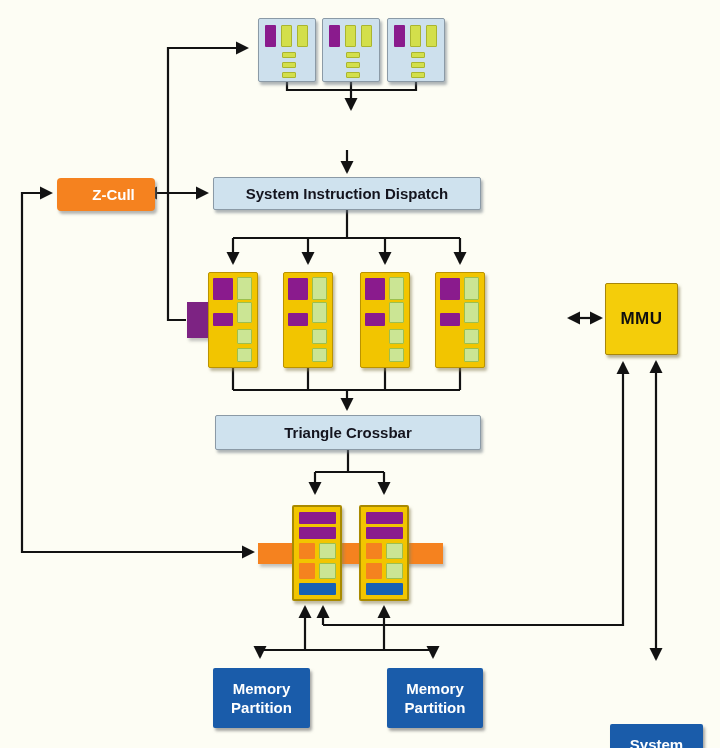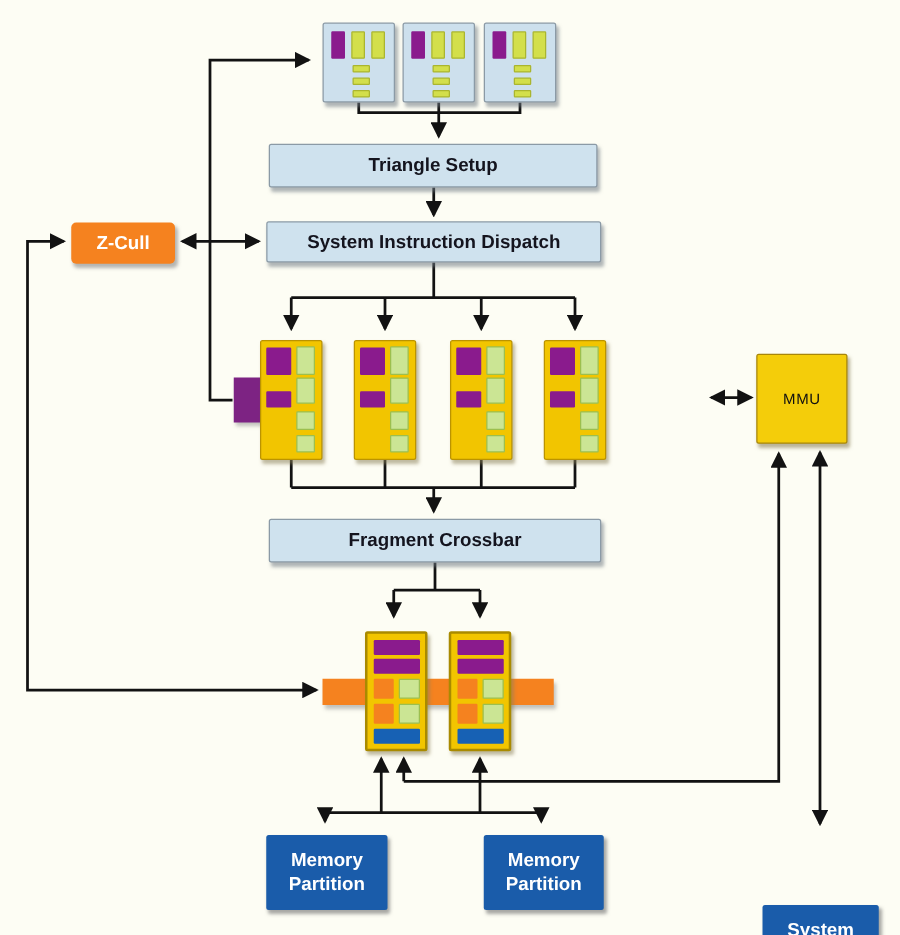--- a/index.html
+++ b/index.html
@@ -42,27 +42,27 @@
   .rbox{
     position:absolute;z-index:3;width:50px;height:96px;background:#f2c500;
     border:2px solid #a98a00;border-radius:2px;box-sizing:border-box;
     box-shadow:2px 3px 3px rgba(140,130,90,.55);
   }
   
   .zcull{
     position:absolute;z-index:3;background:#f5821f;border-radius:4px;
     box-shadow:2px 3px 3px rgba(120,120,120,.55);
     display:flex;align-items:center;justify-content:center;
-    color:#fff;font-weight:bold;font-size:15px;
+    color:#fff;font-weight:bold;font-size:15px;padding-left:15px;
   }
   .mmu{
     position:absolute;z-index:3;background:#f4cd0a;border:1px solid #a8860a;border-radius:2px;
     box-shadow:2px 3px 3px rgba(140,130,90,.6);box-sizing:border-box;
     display:flex;align-items:center;justify-content:center;
-    color:#101010;font-weight:normal;font-size:12px;letter-spacing:.5px;
+    color:#101010;font-weight:bold;font-size:17px;letter-spacing:.5px;
   }
   .bluebox{
     position:absolute;z-index:3;background:#1a5caa;border-radius:2px;
     box-shadow:2px 3px 3px rgba(110,110,110,.6);
     display:flex;align-items:center;justify-content:center;text-align:center;
     color:#fff;font-weight:bold;font-size:15px;line-height:19px;white-space:pre-line;
   }
   
   .sub{position:absolute;border-radius:1px;}
   .sub.purple{background:#8a1b8d;}
@@ -141,23 +141,20 @@
   </div>
   <div class="vbox" style="left:387px;top:18px;">
     <div class="sub purple" style="left:6px;top:6px;width:11px;height:22px;"></div>
     <div class="sub ygreen" style="left:22px;top:6px;width:11px;height:22px;"></div>
     <div class="sub ygreen" style="left:38px;top:6px;width:11px;height:22px;"></div>
     <div class="sub ygreen" style="left:23px;top:33px;width:14px;height:6px;"></div>
     <div class="sub ygreen" style="left:23px;top:43px;width:14px;height:6px;"></div>
     <div class="sub ygreen" style="left:23px;top:53px;width:14px;height:6px;"></div>
   </div>
 
-  <div class="hnode" style="left:215px;top:115px;width:263px;height:35px;">
-    <span>Triangle Setup</span>
-  </div>
   <div class="hnode" style="left:213px;top:177px;width:268px;height:33px;">
     <span>System Instruction Dispatch</span>
   </div>
   <div class="zcull" style="left:57px;top:178px;width:83px;height:33px;">
     <span>Z-Cull</span>
   </div>
 
   <div class="fbox" style="left:208px;top:272px;">
     <div class="sub purple" style="left:4px;top:5px;width:20px;height:22px;"></div>
     <div class="sub purple" style="left:4px;top:40px;width:20px;height:13px;"></div>
@@ -198,21 +195,21 @@
   <svg class="abs" style="left:560px;top:306px;z-index:3;" width="50" height="24" xmlns="http://www.w3.org/2000/svg">
     <defs>
       <marker id="ah2" viewBox="0 0 10 10" refX="8.5" refY="5" markerWidth="6" markerHeight="6" orient="auto-start-reverse">
         <path d="M0,0 L10,5 L0,10 z" fill="#121212"></path>
       </marker>
     </defs>
     <path d="M9,12 H41" stroke="#121212" stroke-width="2.2" fill="none" marker-start="url(#ah2)" marker-end="url(#ah2)"></path>
   </svg>
 
   <div class="hnode" style="left:215px;top:415px;width:266px;height:35px;">
-    <span>Fragment Crossbar</span>
+    <span>Triangle Crossbar</span>
   </div>
 
   <div class="rbox" style="left:292px;top:505px;">
     <div class="sub purple" style="left:5px;top:5px;width:37px;height:12px;"></div>
     <div class="sub purple" style="left:5px;top:20px;width:37px;height:12px;"></div>
     <div class="sub orange" style="left:5px;top:36px;width:16px;height:16px;"></div>
     <div class="sub lgreen" style="left:25px;top:36px;width:17px;height:16px;"></div>
     <div class="sub orange" style="left:5px;top:56px;width:16px;height:16px;"></div>
     <div class="sub lgreen" style="left:25px;top:56px;width:17px;height:16px;"></div>
     <div class="sub blue" style="left:5px;top:76px;width:37px;height:12px;"></div>

